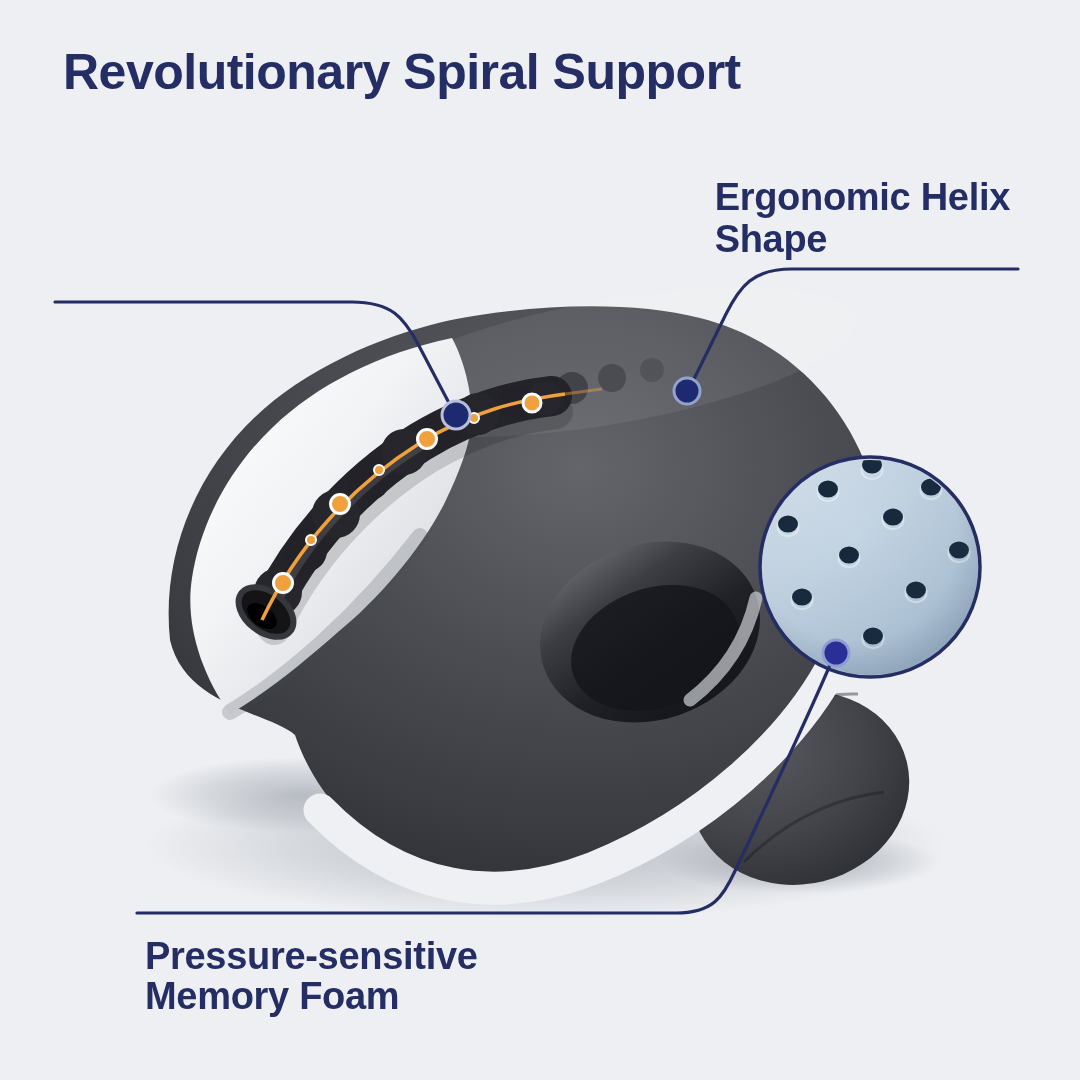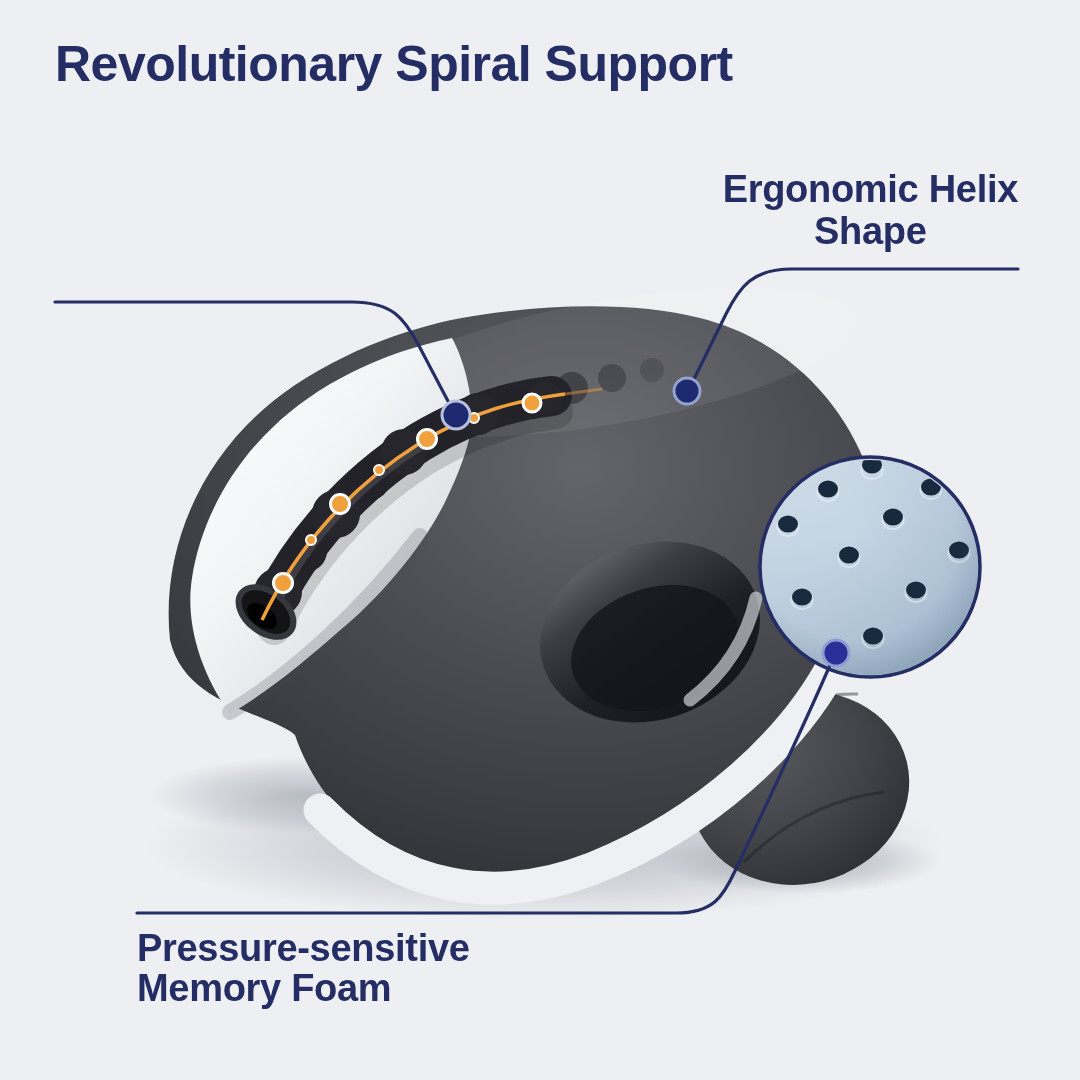--- a/index.html
+++ b/index.html
@@ -4,25 +4,25 @@
 <style>
   html,body{margin:0;padding:0;background:#e4e6e9;}
   #stage{
     position:relative;width:1080px;height:1080px;overflow:hidden;
     background:var(--background,#edeff2);
     font-family:"Liberation Sans",sans-serif;
   }
   #scene{position:absolute;left:0;top:0;width:1080px;height:1080px;}
   .label{
     position:absolute;font-weight:700;color:var(--navy-text,#232c63);
-    white-space:pre-line;letter-spacing:-0.3px;margin:0;
+    white-space:pre-line;letter-spacing:-0.3px;margin:8px;
   }
   .title{left:55px;top:36px;font-size:50px;line-height:56px;letter-spacing:-0.5px;}
   .lbl-gooseneck{left:55px;top:198px;font-size:38px;line-height:40px;}
-  .lbl-helix{right:62px;top:168px;font-size:38px;line-height:42px;text-align:center;}
+  .lbl-helix{right:62px;top:168px;font-size:38px;line-height:42px;text-align:left;}
   .lbl-foam{left:137px;top:928px;font-size:38px;line-height:40px;}
 </style>
 </head>
 <body>
 
 <div id="stage">
 
   <svg id="scene" viewBox="0 0 1080 1080" xmlns="http://www.w3.org/2000/svg">
     <defs>
       <radialGradient id="gShadow" cx="50%" cy="50%" r="50%">

